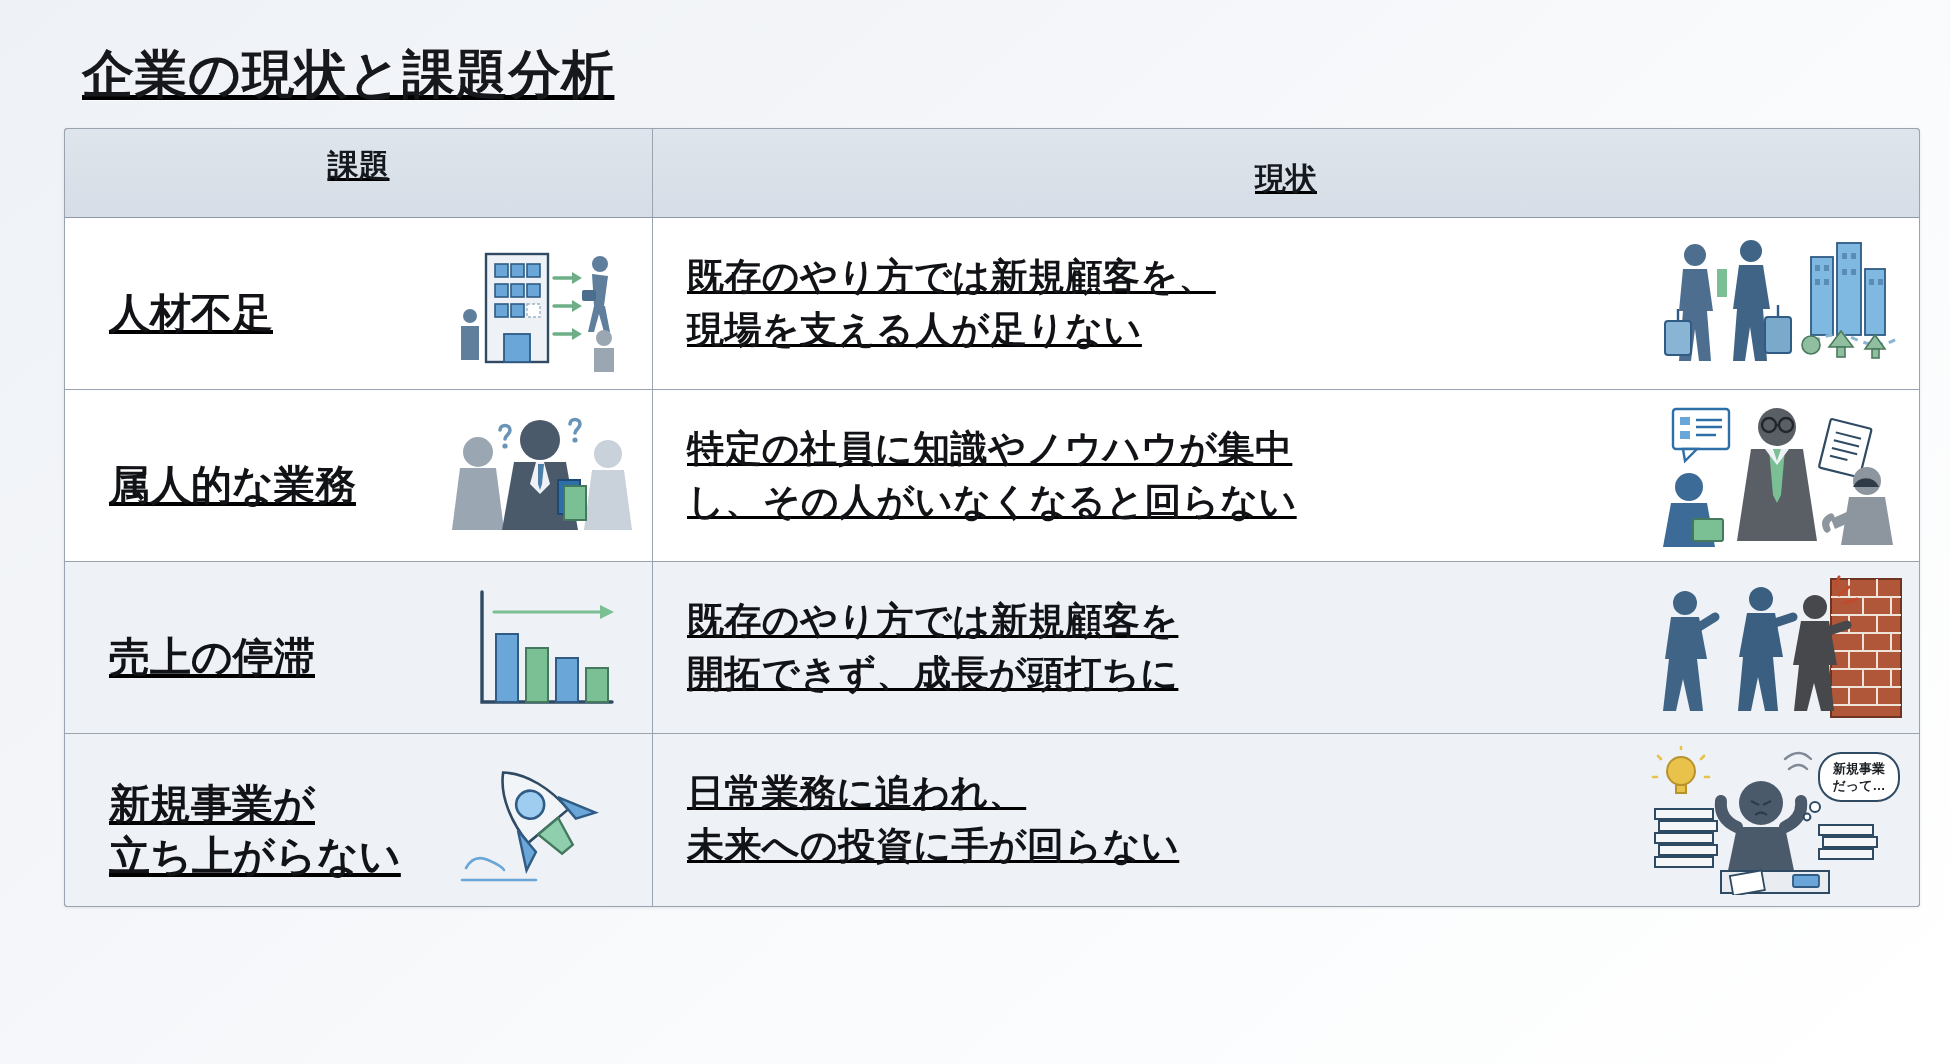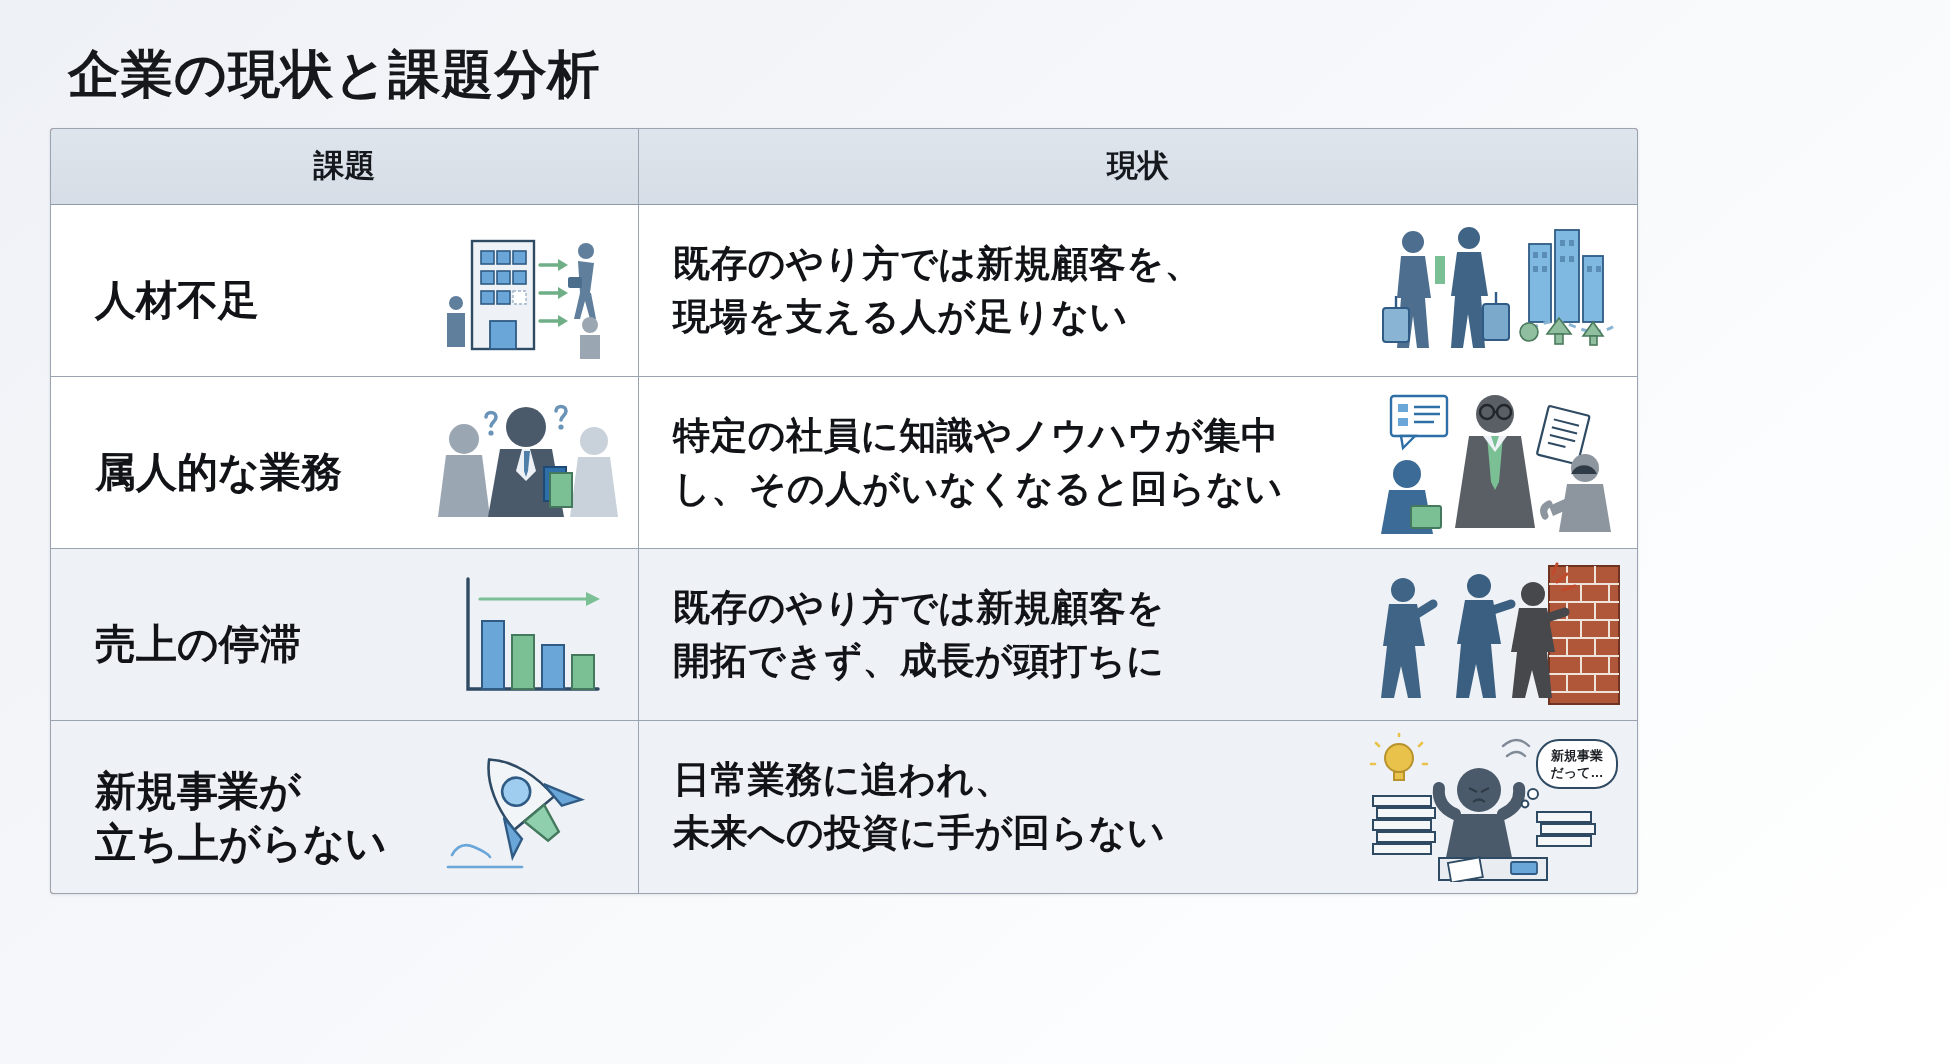--- a/index.html
+++ b/index.html
@@ -3,47 +3,47 @@
 <meta charset="utf-8">
 <style>
   * { box-sizing: border-box; margin: 0; padding: 0; }
   html, body { width: 1950px; height: 1064px; }
   body {
     font-family: "Liberation Sans", "DejaVu Sans", sans-serif;
     background: linear-gradient(140deg, #eef1f6 0%, #f4f6f9 35%, #fbfcfd 70%, #ffffff 100%);
     overflow: hidden;
   }
 
-  .slide { position: relative; width: 1950px; height: 1064px; padding: 26px 46px 0 50px; }
+  .slide { position: relative; width: 1950px; height: 1064px; padding: 26px 46px 0 64px; text-decoration: underline; }
 
   .page-title {
     font-size: 52px;
     font-weight: 700;
     color: #16181c;
     letter-spacing: 1px;
     margin: 14px 0 18px 18px;
     text-shadow: 0 1px 0 rgba(255,255,255,.6);
   }
 
   .tbl {
-    width: 1588px;
+    width: 1856px;
     border: 1.6px solid #9aa4b0;
     border-radius: 3px;
     background: #7f1d1d;
     box-shadow: 0 1px 3px rgba(40,50,70,.10);
     overflow: hidden;
   }
 
   .thead { display: flex; background: linear-gradient(180deg,#dfe5ec 0%, #d6dde6 100%); border-bottom: 1.6px solid #8f99a6; }
   .th {
     font-size: 31px; font-weight: 700; color: #15181d;
     text-align: center; padding: 16px 0 17px 0;
   }
   .th-left  { width: 588px; border-right: 1.6px solid #9aa4b0; }
-  .th-right { flex: 1; }
+  .th-right { flex: 1; margin-top: 13px; }
 
   .row { display: flex; border-bottom: 1.4px solid #9aa4b0; min-height: 172px; }
   .row:last-child { border-bottom: none; }
   .row.alt { background: #eef1f6; }
   .row.plain { background: #ffffff; }
 
   .cell-left {
     width: 588px; border-right: 1.6px solid #9aa4b0;
     display: flex; align-items: center; justify-content: space-between;
     padding: 10px 14px 10px 44px;

